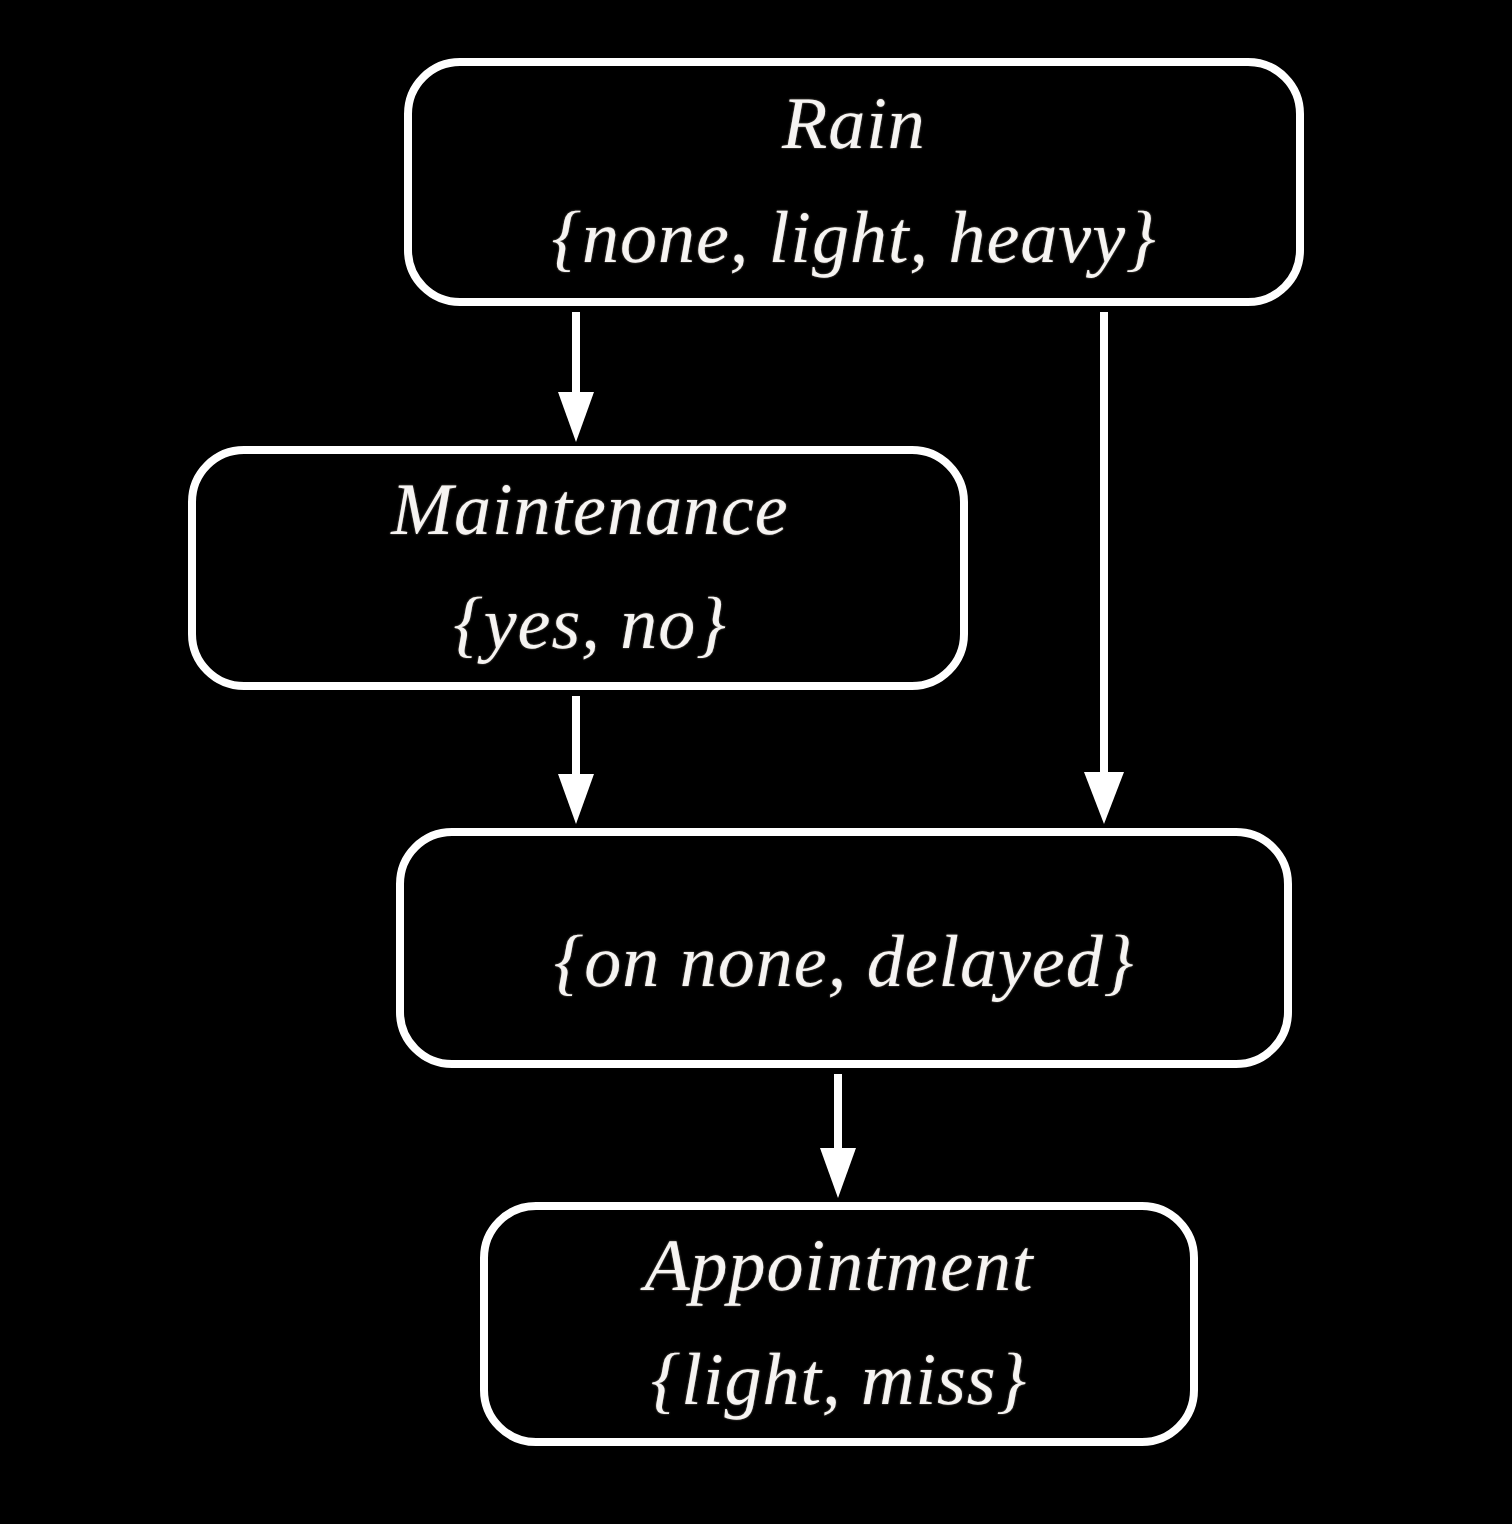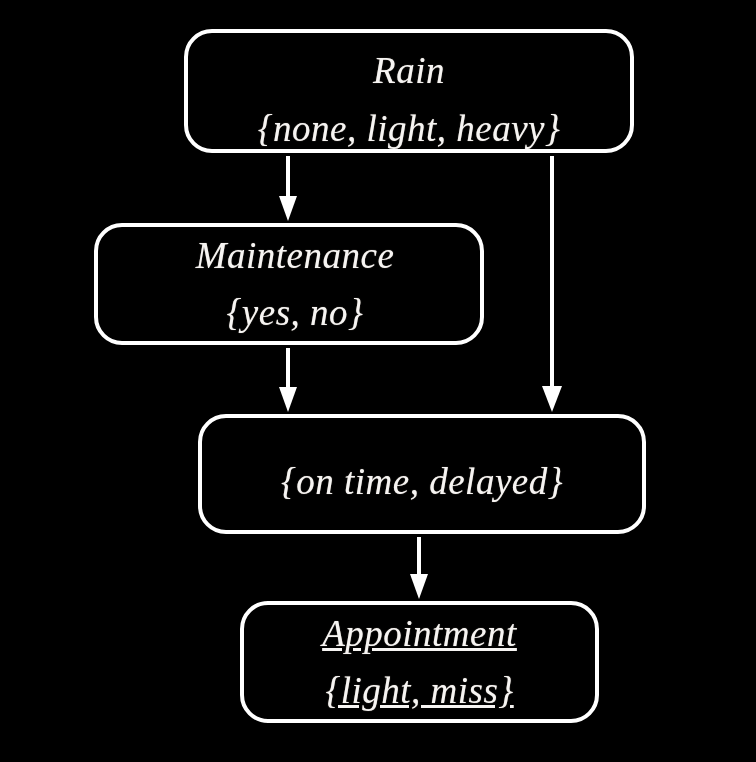--- a/index.html
+++ b/index.html
@@ -35,24 +35,24 @@
     font-size: 37px;
     letter-spacing: 0.5px;
   }
   .node .domain {
     font-size: 37px;
     letter-spacing: 0.5px;
     margin-top: 16px;
   }
 
   
-  #node-rain        { left: 184px; top: 29px;  width: 450px; height: 124px; justify-content: flex-end; }
+  #node-rain        { left: 202px; top: 29px;  width: 450px; height: 124px; }
   #node-maintenance { left: 94px;  top: 223px; width: 390px; height: 122px; padding-left: 12px; }
   #node-train       { left: 198px; top: 414px; width: 448px; height: 120px; }
-  #node-appointment { left: 240px; top: 601px; width: 359px; height: 122px; text-decoration: underline; }
+  #node-appointment { left: 240px; top: 601px; width: 359px; height: 122px; }
 
   
   .edge-svg {
     position: absolute;
     left: 0;
     top: 0;
     width: 756px;
     height: 762px;
     pointer-events: none;
   }
@@ -97,21 +97,21 @@
     <span class="name">Rain</span>
     <span class="domain">{none, light, heavy}</span>
   </div>
 
   <div class="node" id="node-maintenance">
     <span class="name">Maintenance</span>
     <span class="domain">{yes, no}</span>
   </div>
 
   <div class="node" id="node-train">
-    <span class="domain">{on time, delayed}</span>
+    <span class="domain">{on none, delayed}</span>
   </div>
 
   <div class="node" id="node-appointment">
     <span class="name">Appointment</span>
     <span class="domain">{light, miss}</span>
   </div>
 
 </div>
 
 </body></html>

